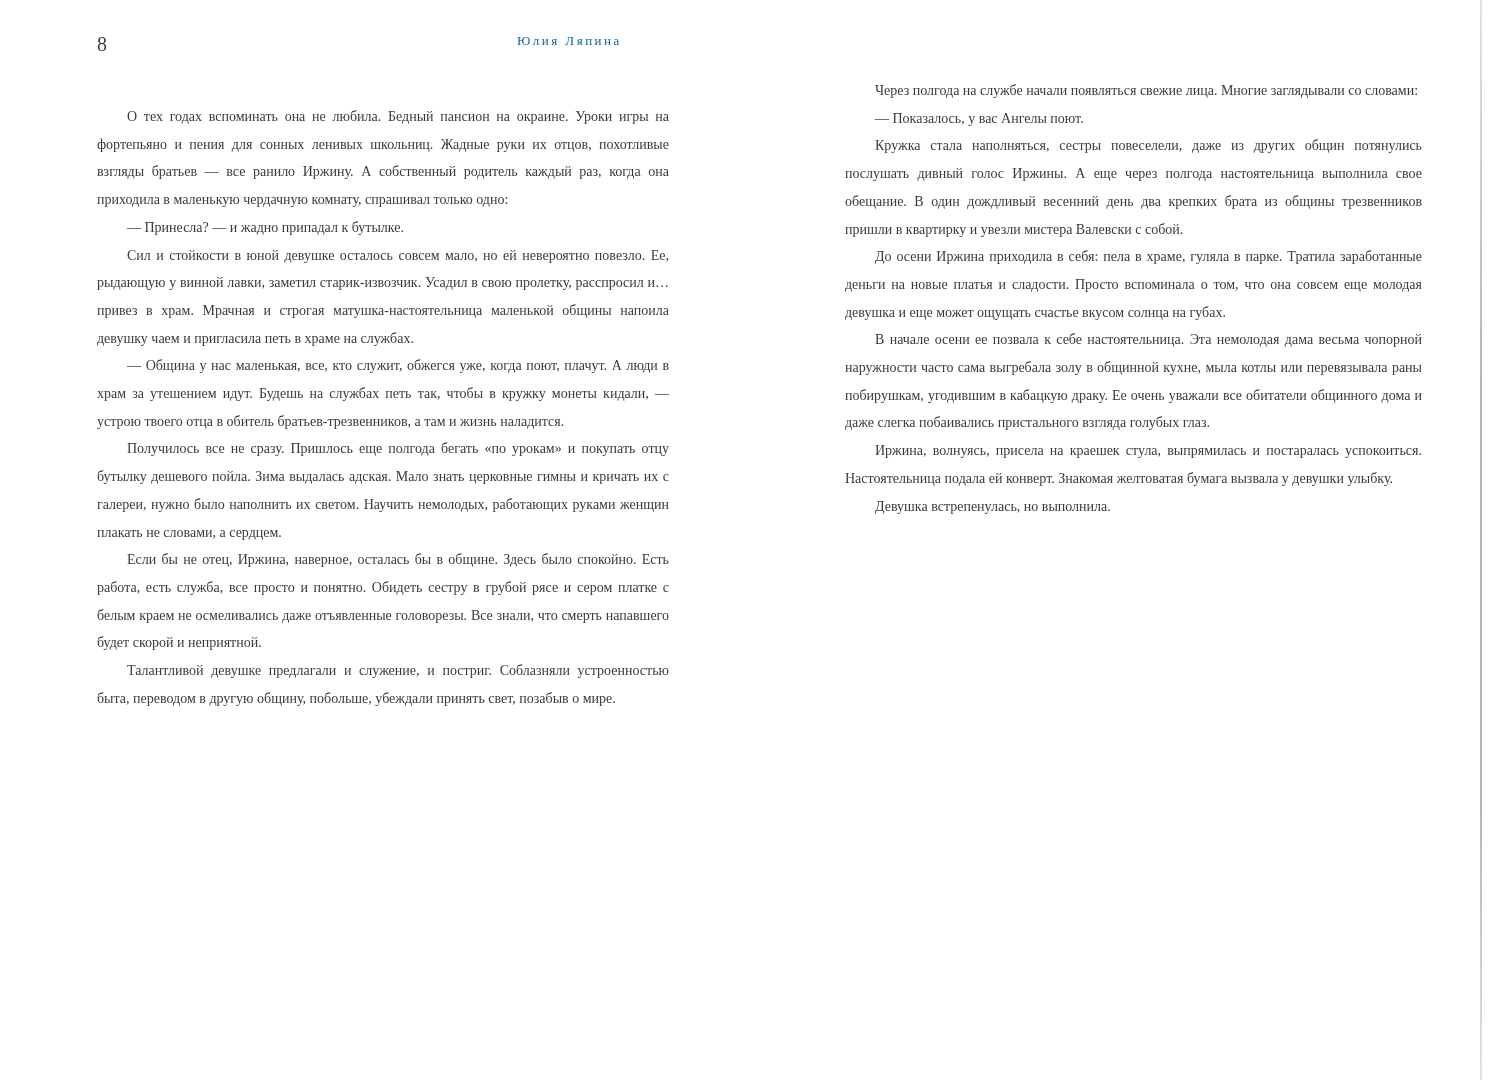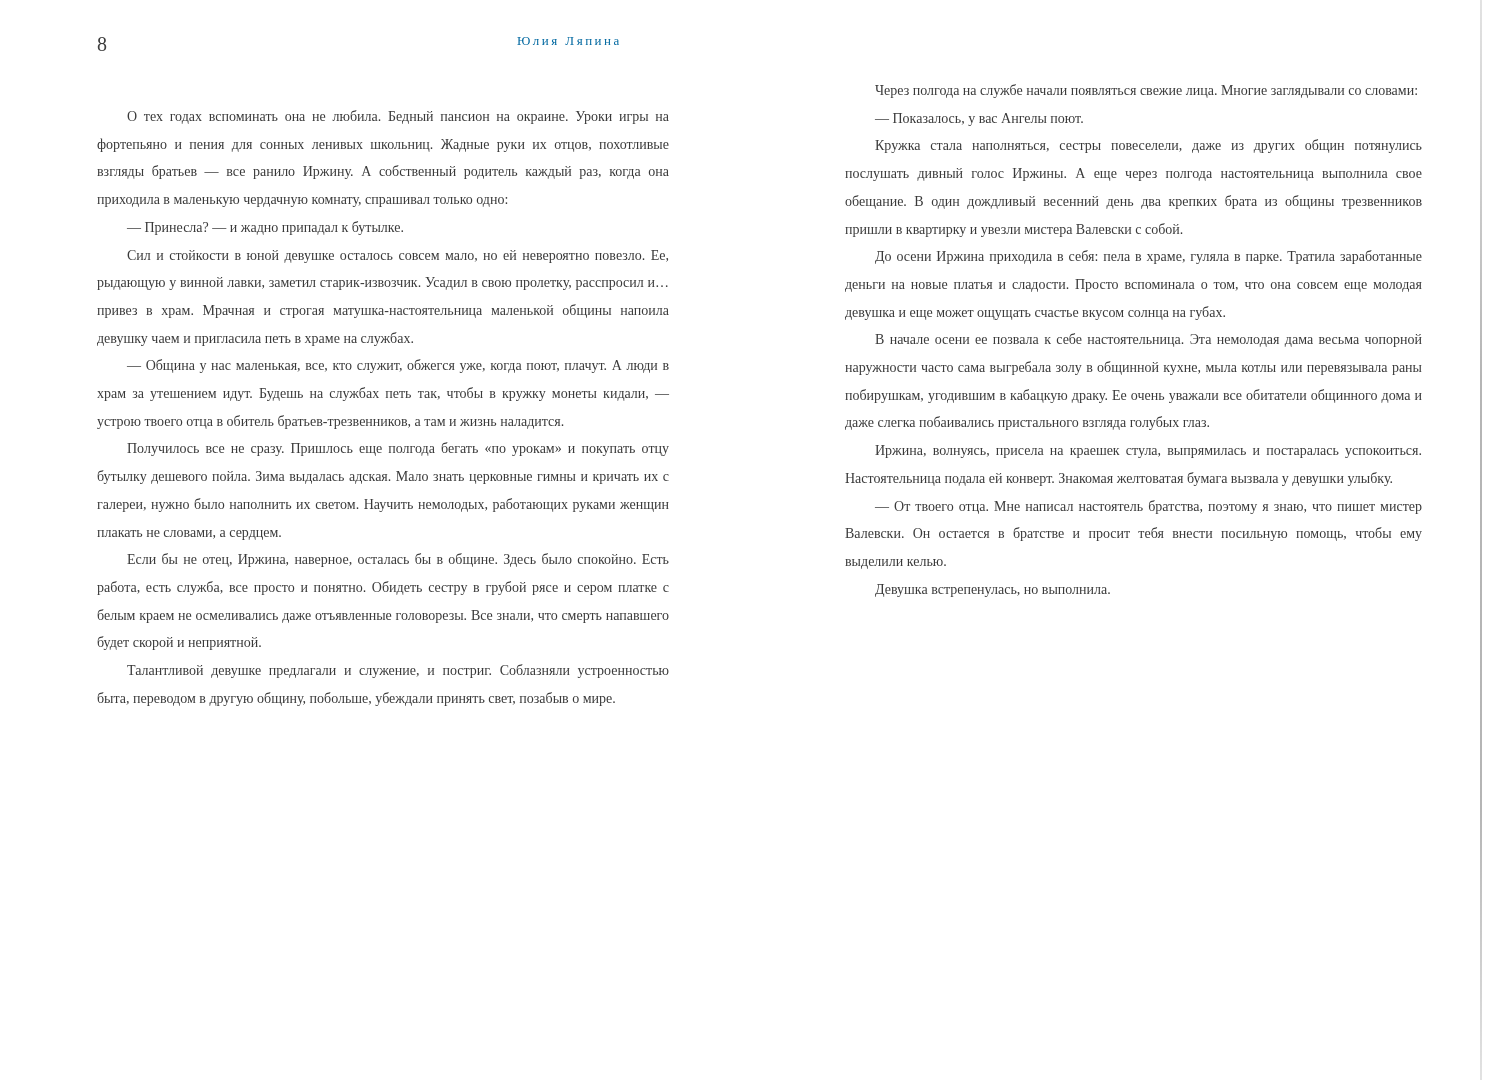--- a/index.html
+++ b/index.html
@@ -103,20 +103,19 @@
   </div>
 
   <div class="page right">
     <div class="body-text">
         <p class="para">Через полгода на службе начали появляться свежие лица. Многие заглядывали со словами:</p>
         <p class="para">— Показалось, у вас Ангелы поют.</p>
         <p class="para">Кружка стала наполняться, сестры повеселели, даже из других общин потянулись послушать дивный голос Иржины. А еще через полгода настоятельница выполнила свое обещание. В один дождливый весенний день два крепких брата из общины трезвенников пришли в квартирку и увезли мистера Валевски с собой.</p>
         <p class="para">До осени Иржина приходила в себя: пела в храме, гуляла в парке. Тратила заработанные деньги на новые платья и сладости. Просто вспоминала о том, что она совсем еще молодая девушка и еще может ощущать счастье вкусом солнца на губах.</p>
         <p class="para">В начале осени ее позвала к себе настоятельница. Эта немолодая дама весьма чопорной наружности часто сама выгребала золу в общинной кухне, мыла котлы или перевязывала раны побирушкам, угодившим в кабацкую драку. Ее очень уважали все обитатели общинного дома и даже слегка побаивались пристального взгляда голубых глаз.</p>
         <p class="para">Иржина, волнуясь, присела на краешек стула, выпрямилась и постаралась успокоиться. Настоятельница подала ей конверт. Знакомая желтоватая бумага вызвала у девушки улыбку.</p>
-        <p class="para">— От твоего отца. Мне написал настоятель братства, поэтому я знаю, что пишет мистер Валевски. Он остается в братстве и просит тебя внести посильную помощь, чтобы ему выделили келью.</p>
         <p class="para">Девушка встрепенулась, но выполнила.</p>
       </div>
   </div>
 
   <div class="scan-edge"></div>
 
 </div>
 
 </body></html>

